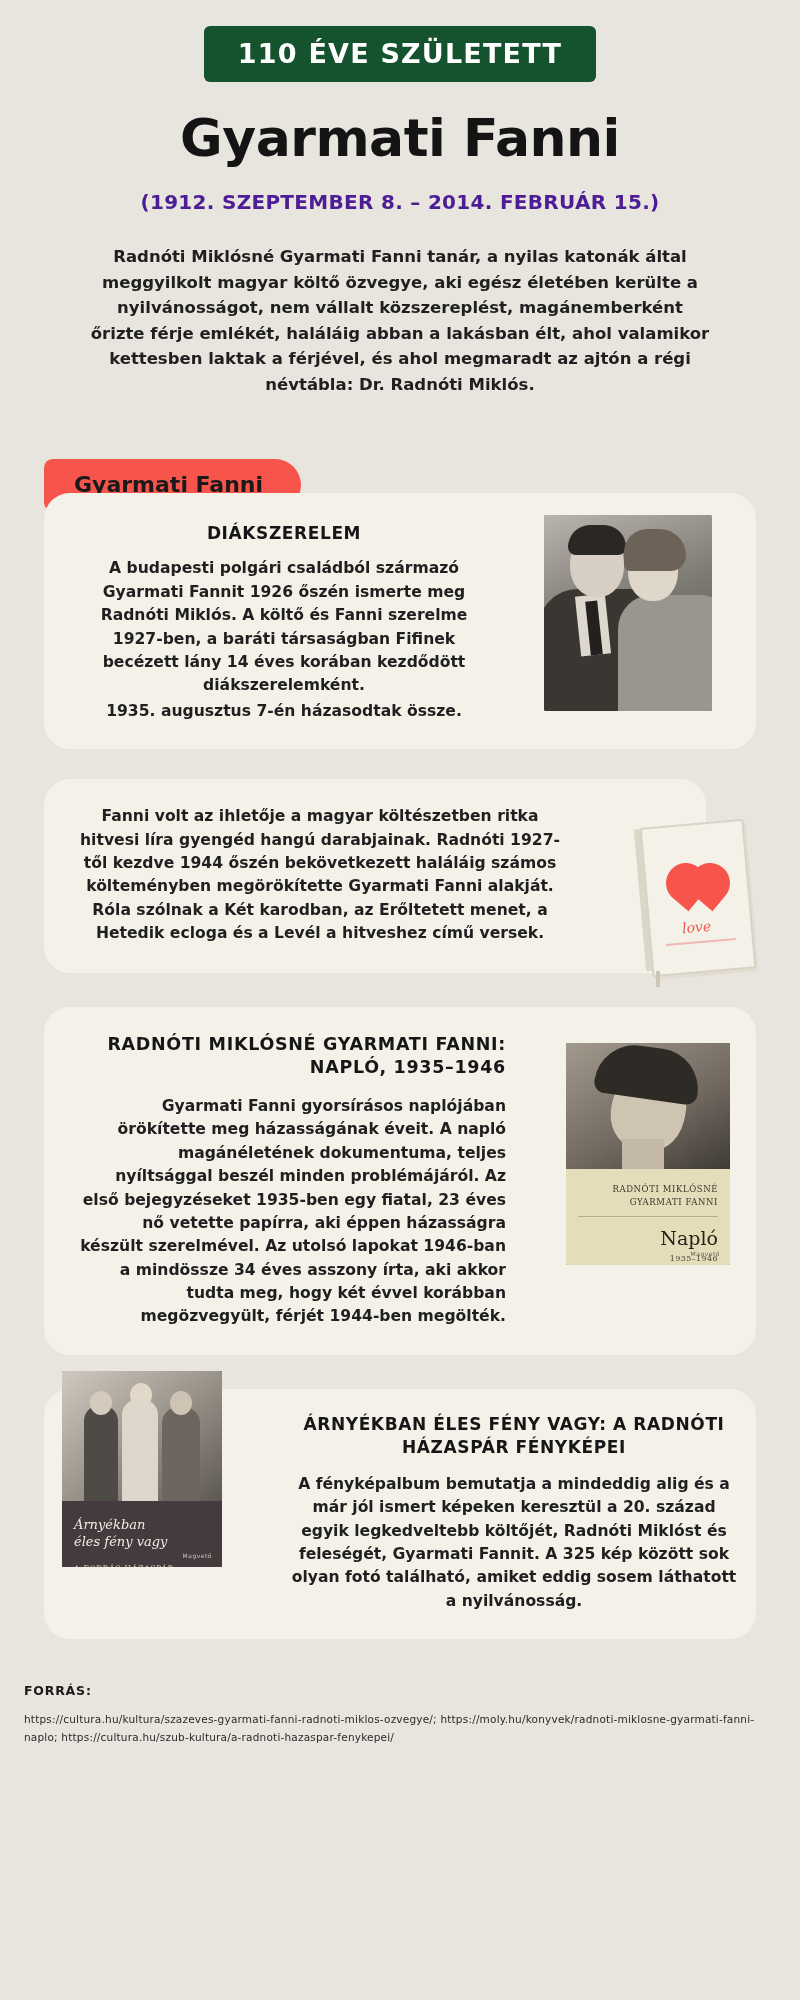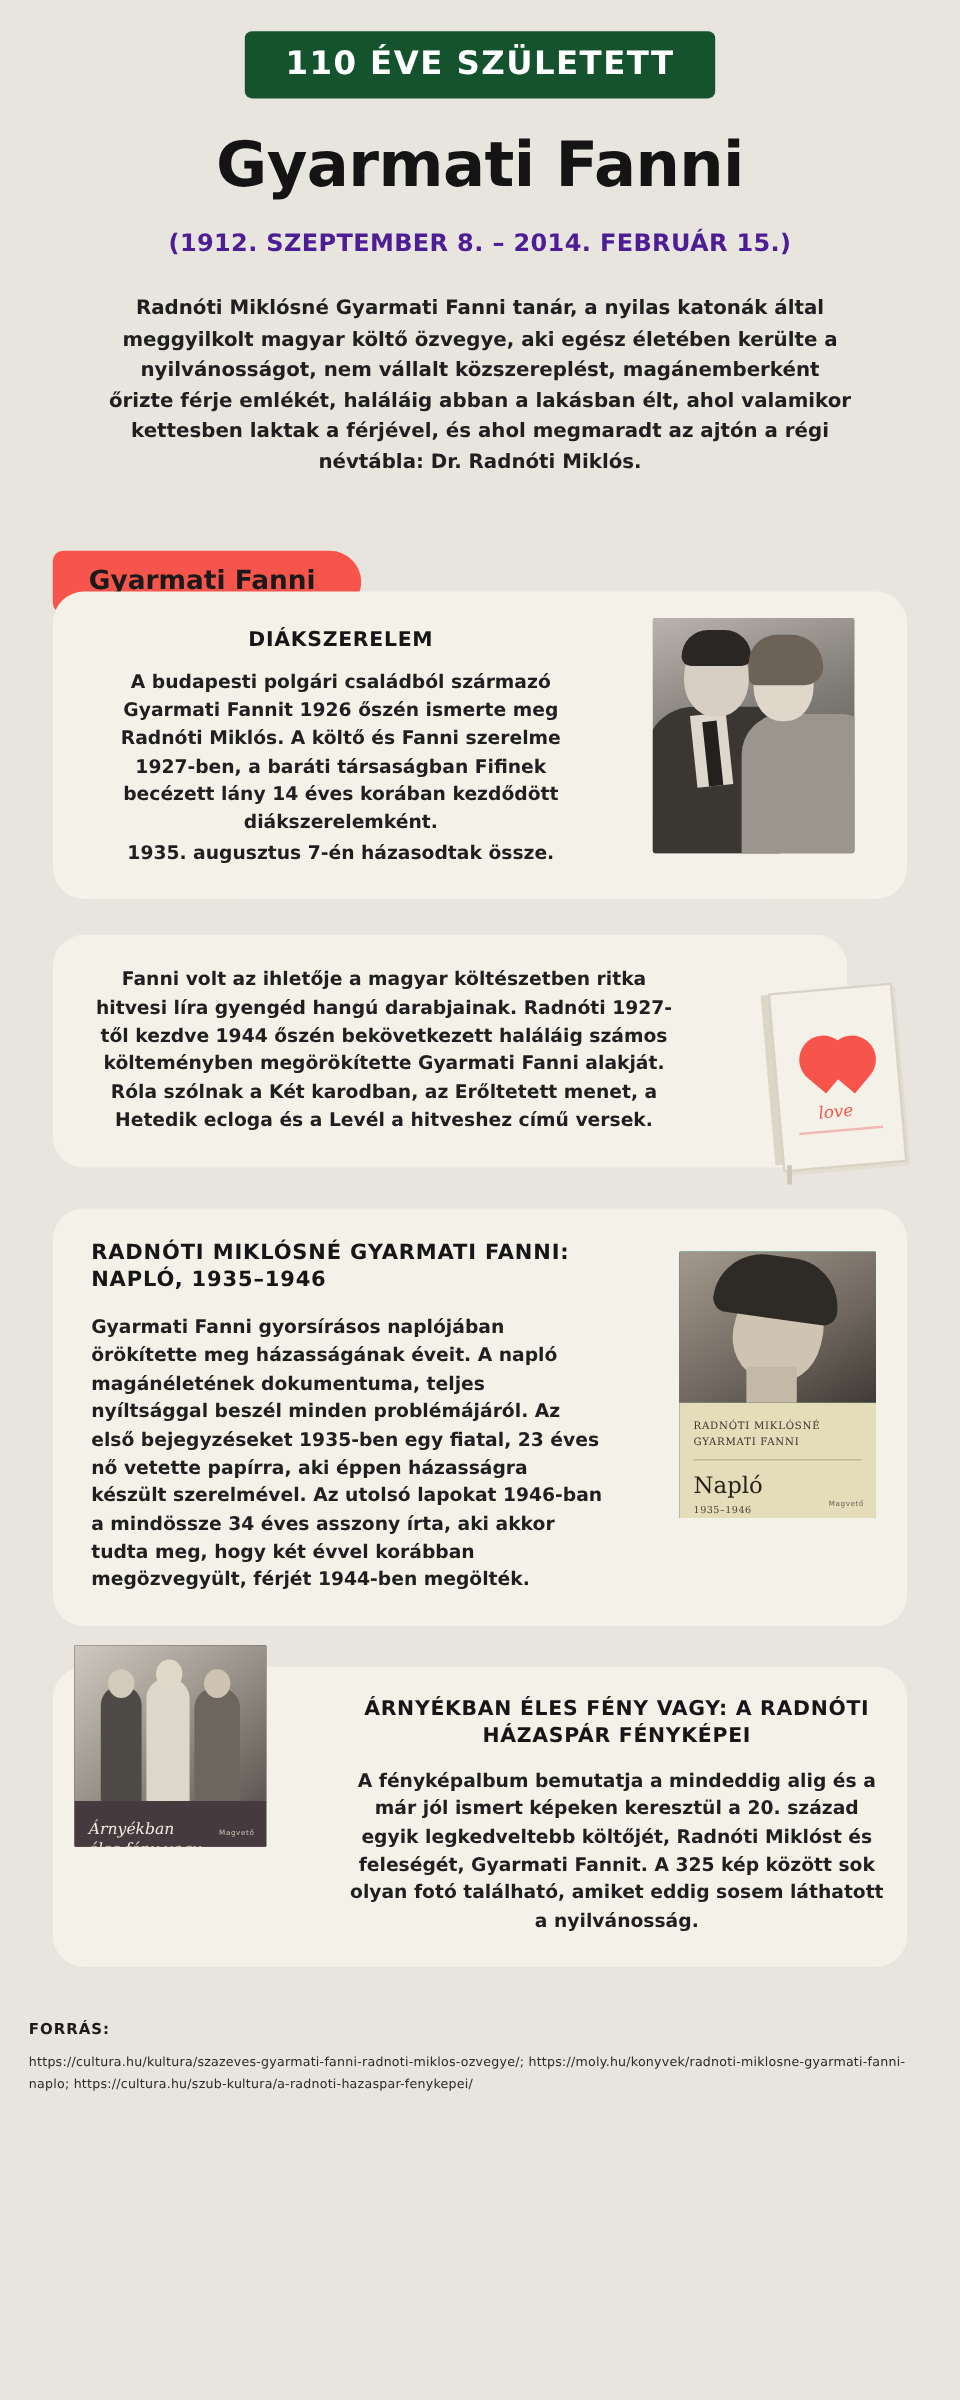--- a/index.html
+++ b/index.html
@@ -78,21 +78,21 @@
 
   
   .card {
     position: relative;
     background: #f4f1e9;
     border-radius: 26px;
     margin: 0 auto;
   }
   .card-1 { width: 712px; margin-top: -18px; margin-left: 44px; padding: 30px 28px 26px 28px; min-height: 214px; }
   .card-2 { width: 662px; margin-left: 44px; margin-top: 30px; padding: 26px 30px 28px 30px; }
-  .card-3 { width: 712px; margin-left: 44px; margin-top: 34px; padding: 26px 28px 26px 32px; }
+  .card-3 { width: 712px; margin-left: 44px; margin-top: 34px; padding: 26px 28px 26px 32px; text-align: right; }
   .card-4 { width: 712px; margin-left: 44px; margin-top: 34px; padding: 24px 34px 26px 28px; }
 
   .card-h {
     font-weight: bold;
     font-size: 17px;
     letter-spacing: 0.6px;
     margin: 0 0 14px 0;
     color: #161616;
   }
   .card-p {
@@ -120,31 +120,31 @@
     right: -52px; top: 44px;
     width: 120px; height: 156px;
   }
 
   .c3-left { width: 430px; }
   .c3-h { font-size: 17.5px; letter-spacing: 0.7px; line-height: 1.3; margin-bottom: 16px; }
   .c3-book {
     position: absolute;
     right: 26px; top: 36px;
     width: 164px; height: 222px;
-    background: #0f766e;
+    background: #0f172a;
     overflow: hidden;
     border-radius: 1px;
   }
 
   .c4-right { width: 456px; margin-left: 214px; text-align: center; }
   .c4-h { text-align: center; line-height: 1.35; }
   .c4-book {
     position: absolute;
     left: 18px; top: -18px;
-    width: 160px; height: 168px;
+    width: 160px; height: 196px;
     background: #40363a;
     overflow: hidden;
     border-radius: 1px;
   }
 
   
   .ph-bg { position: absolute; inset: 0; background: linear-gradient(160deg,#b9b4ad 0%,#7e7a74 45%,#4f4c48 100%); }
   .ph-man-head { position: absolute; left: 26px; top: 16px; width: 54px; height: 66px; border-radius: 50% 50% 46% 46%; background: #d8cfc4; }
   .ph-man-hair { position: absolute; left: 24px; top: 10px; width: 58px; height: 30px; border-radius: 28px 28px 10px 10px; background: #2b2724; }
   .ph-man-body { position: absolute; left: -6px; top: 74px; width: 112px; height: 130px; background: #3a3733; border-radius: 40px 18px 0 0; }

